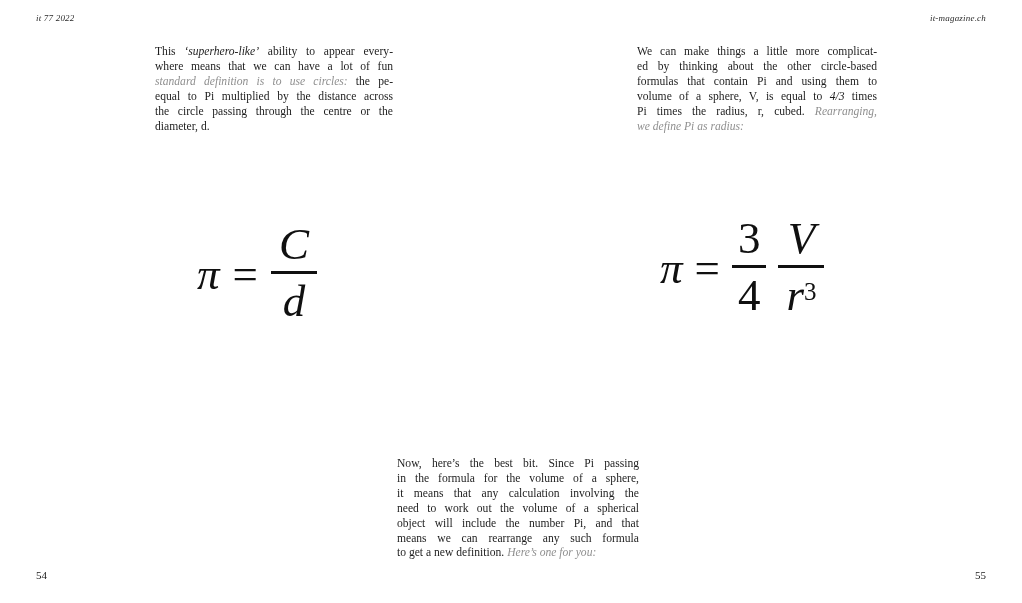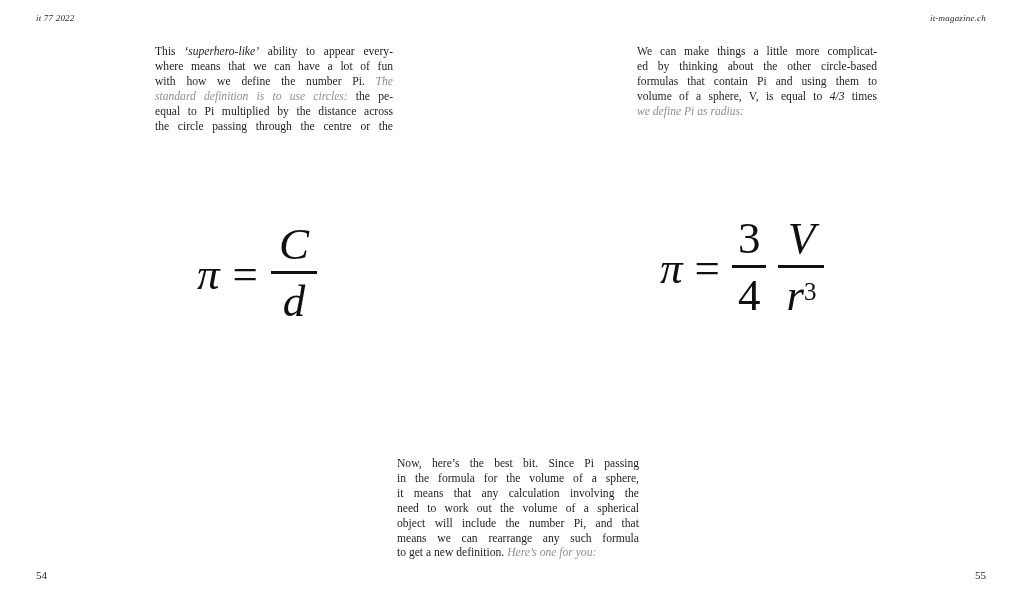--- a/index.html
+++ b/index.html
@@ -37,31 +37,32 @@
 <body>
 
 <div class="spread">
 
   <div class="hdr hdr-left">it 77 2022</div>
   <div class="hdr hdr-right">it-magazine.ch</div>
 
   <div class="col col-left">
       <div class="tline"><span>This </span><span class="i">‘superhero-like’</span><span> ability to appear every-</span></div>
       <div class="tline"><span>where means that we can have a lot of fun</span></div>
-      <div class="tline"><span>with how we define the number Pi. </span><span class="im">The</span></div>
       <div class="tline"><span class="im">standard definition is to use circles:</span><span> the pe-</span></div>
       <div class="tline"><span>equal to Pi multiplied by the distance across</span></div>
       <div class="tline"><span>the circle passing through the centre or the</span></div>
+      <div class="tline last"><span>diameter, d.</span></div>
     </div>
 
   <div class="col col-right">
       <div class="tline"><span>We can make things a little more complicat-</span></div>
       <div class="tline"><span>ed by thinking about the other circle-based</span></div>
       <div class="tline"><span>formulas that contain Pi and using them to</span></div>
       <div class="tline"><span>volume of a sphere, V, is equal to </span><span class="i">4/3</span><span> times</span></div>
+      <div class="tline"><span>Pi times the radius, r, cubed. </span><span class="im">Rearranging,</span></div>
       <div class="tline last"><span class="im">we define Pi as radius:</span></div>
     </div>
 
   <div class="col col-bottom">
       <div class="tline"><span>Now, here’s the best bit. Since Pi passing</span></div>
       <div class="tline"><span>in the formula for the volume of a sphere,</span></div>
       <div class="tline"><span>it means that any calculation involving the</span></div>
       <div class="tline"><span>need to work out the volume of a spherical</span></div>
       <div class="tline"><span>object will include the number Pi, and that</span></div>
       <div class="tline"><span>means we can rearrange any such formula</span></div>

